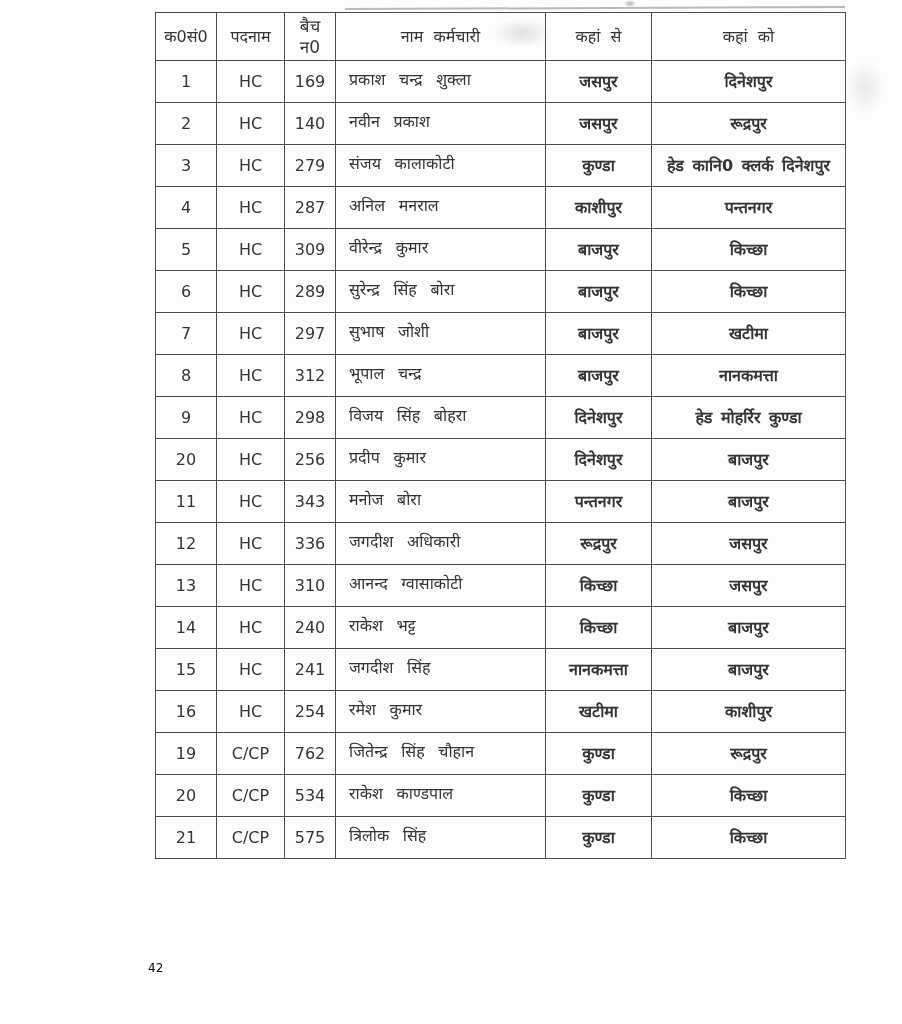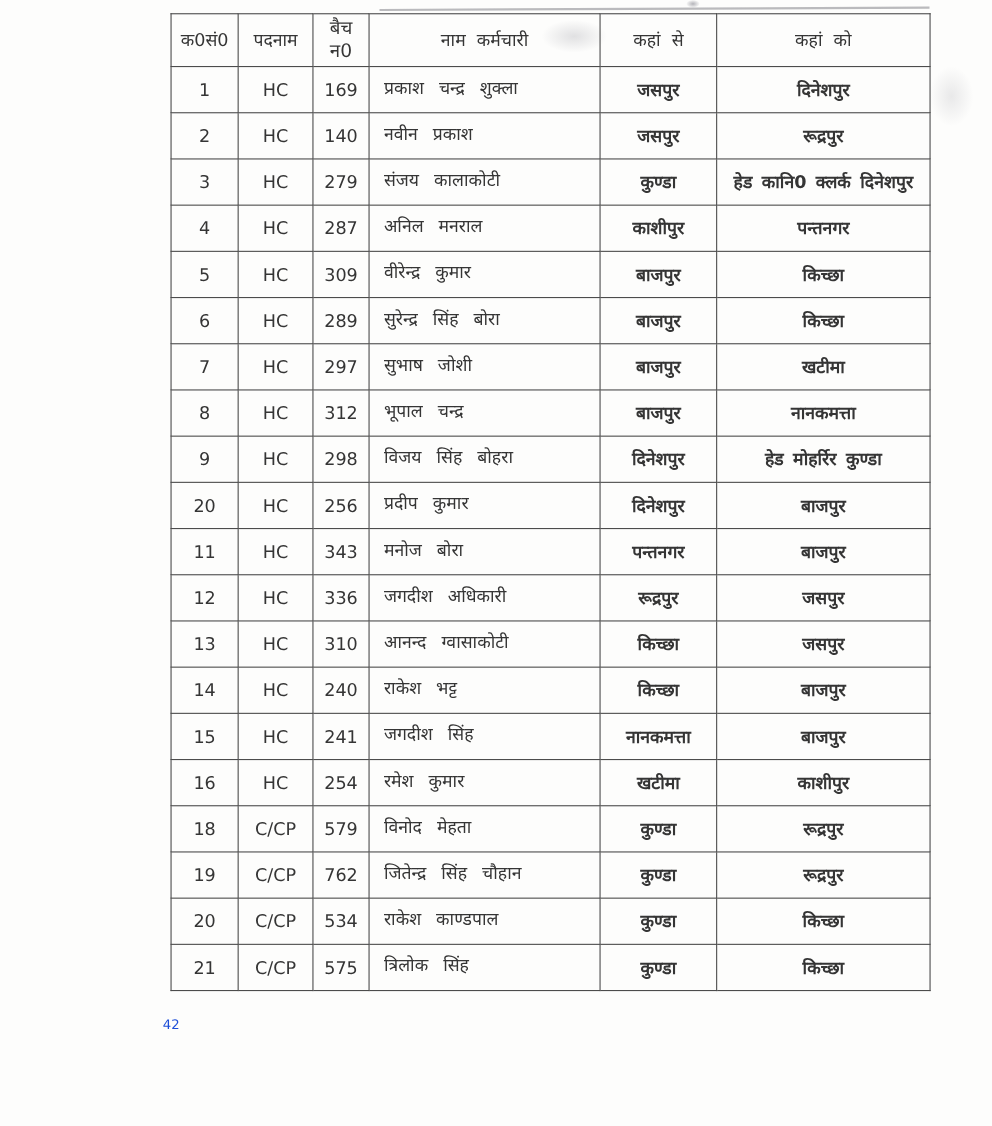--- a/index.html
+++ b/index.html
@@ -38,23 +38,23 @@
   .transfer-table thead th.h-batch { font-size: 17px; line-height: 1.2; padding: 2px; }
   .transfer-table tbody td {
     height: 42px;
     font-size: 16px;
   }
   .c-center { text-align: center; }
   .c-left  { text-align: left; padding-left: 13px; word-spacing: 4px; font-family: Liberation Mono, monospace; }
   td.cell-to, td.cell-from { word-spacing: 3px; padding: 2px 8px; font-weight: bold; }
   .page-number {
     position: absolute;
-    left: 148px; top: 924px;
+    left: 148px; top: 961px;
     font-size: 12px;
-    color: #1d4ed8;
+    color: #000000;
   }
   
   .artifact { position: absolute; pointer-events: none; }
   .a-top-mark {
     left: 624px; top: 0; width: 12px; height: 7px;
     background: radial-gradient(ellipse at center, rgba(120,120,130,0.55), rgba(120,120,130,0) 75%);
     border-radius: 50%;
   }
   .a-header-smudge {
     left: 492px; top: 18px; width: 60px; height: 30px;
@@ -238,28 +238,20 @@
     <tr>
       <td class="c-center cell-serial">16</td>
       <td class="c-center cell-designation">HC</td>
       <td class="c-center cell-batch">254</td>
       <td class="c-left  cell-name">रमेश कुमार</td>
       <td class="c-center cell-from">खटीमा</td>
       <td class="c-center cell-to">काशीपुर</td>
     </tr>
 
 
-    <tr>
-      <td class="c-center cell-serial">18</td>
-      <td class="c-center cell-designation">C/CP</td>
-      <td class="c-center cell-batch">579</td>
-      <td class="c-left  cell-name">विनोद मेहता</td>
-      <td class="c-center cell-from">कुण्डा</td>
-      <td class="c-center cell-to">रूद्रपुर</td>
-    </tr>
 
     <tr>
       <td class="c-center cell-serial">19</td>
       <td class="c-center cell-designation">C/CP</td>
       <td class="c-center cell-batch">762</td>
       <td class="c-left  cell-name">जितेन्द्र सिंह चौहान</td>
       <td class="c-center cell-from">कुण्डा</td>
       <td class="c-center cell-to">रूद्रपुर</td>
     </tr>
 

